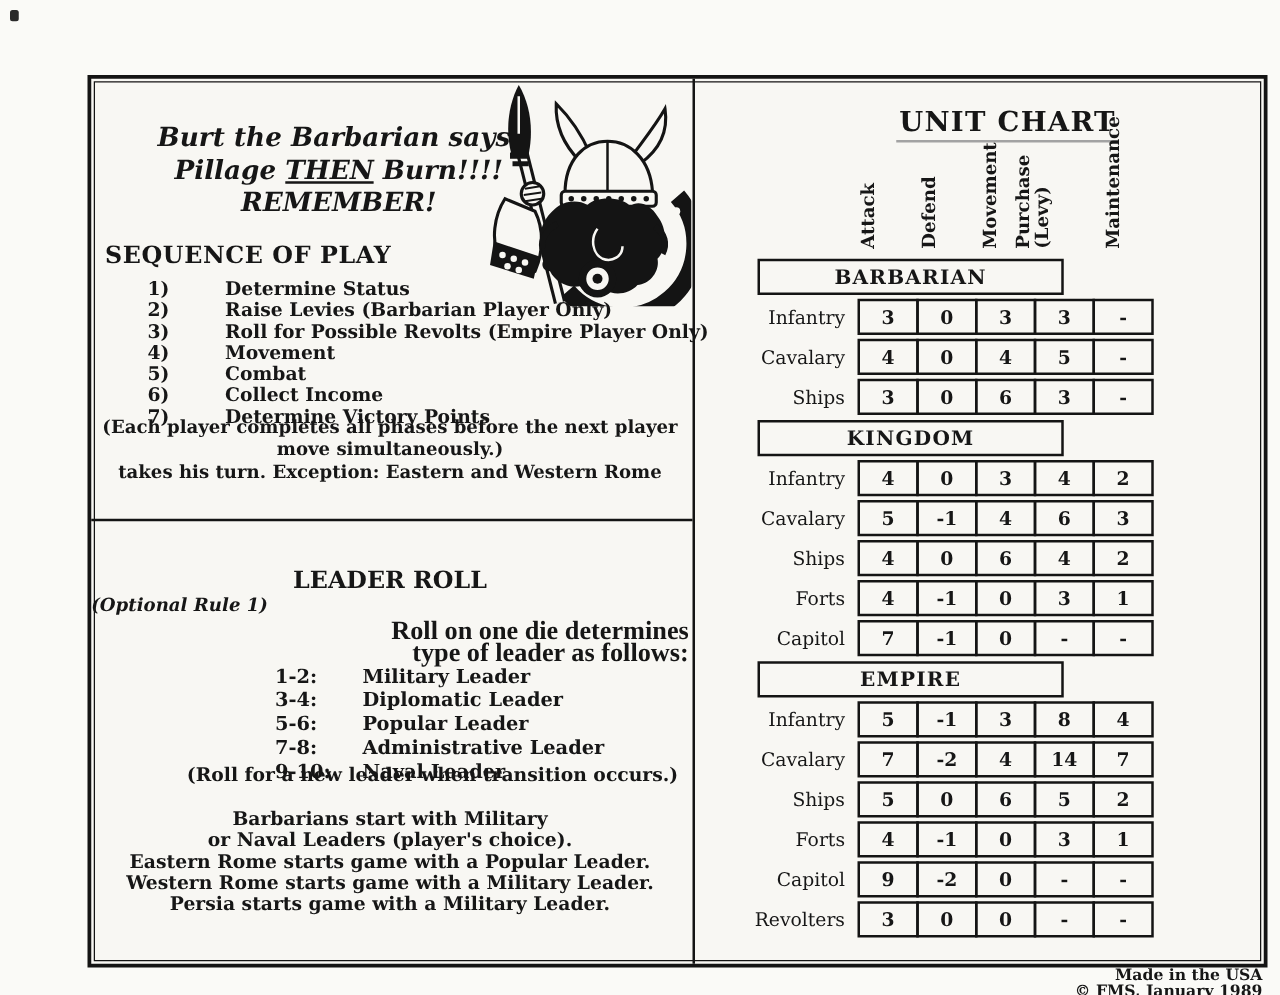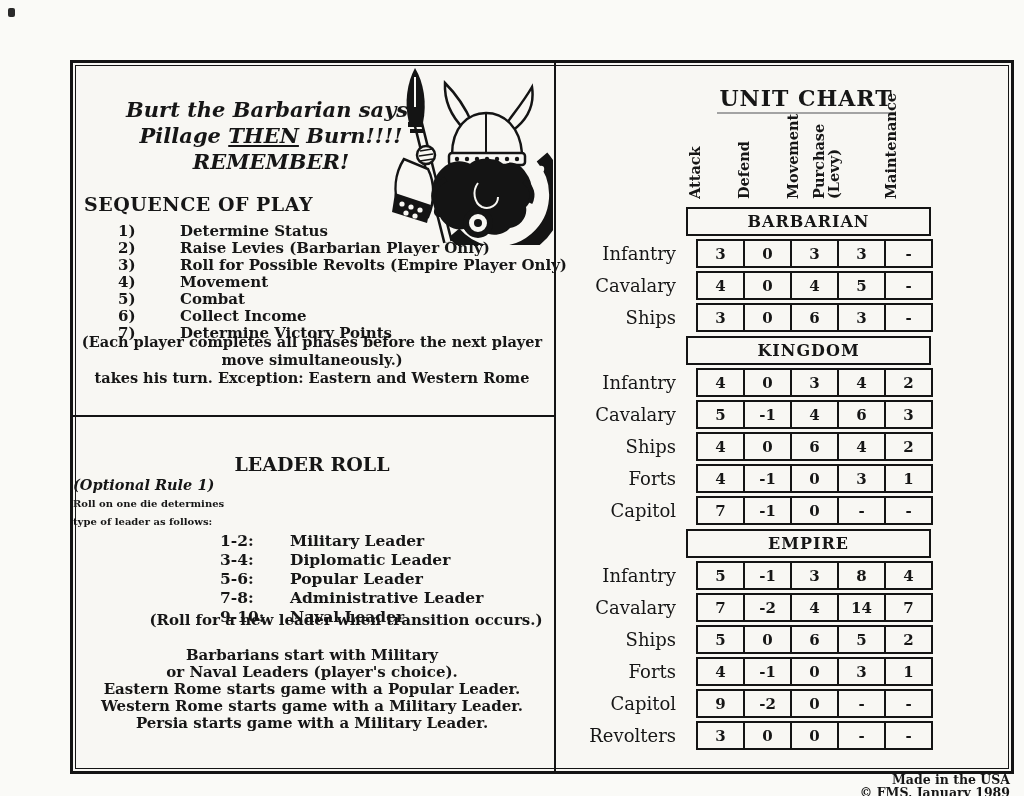--- a/index.html
+++ b/index.html
@@ -31,22 +31,22 @@
   .seq-list{position:absolute;left:45px;top:160px;font-size:15px;font-weight:bold;line-height:17px;}
   .seq-item{display:flex;}
   .seq-num{width:62px;}
   .seq-note{position:absolute;left:0;top:270px;width:478px;text-align:center;
     font-size:14.5px;line-height:18px;font-weight:600;}
 
   .lr-title{position:absolute;left:0;top:390px;width:478px;text-align:center;
     font-weight:bold;font-size:19px;}
   .lr-sub{position:absolute;left:0;top:413px;width:478px;text-align:left;
     font-style:italic;font-weight:bold;font-size:14.5px;}
-  .lr-intro{position:absolute;left:0;top:432px;width:478px;text-align:left;
-    font-size:10px;line-height:18px;font-weight:600;}
+  .lr-intro{position:absolute;left:0;top:432px;width:478px;text-align:right;
+    font-size:21px;line-height:18px;font-weight:600;font-family:Liberation Serif, serif;}
   .lr-rolls{position:absolute;left:147px;top:468px;font-size:15.5px;font-weight:bold;line-height:19px;}
   .lr-roll{display:flex;}
   .lr-range{width:52px;}
   .lr-label{margin-left:18px;white-space:nowrap;}
   .lr-note{position:absolute;left:0;top:548px;width:478px;text-align:center;
     font-size:15px;font-weight:600;padding-left:34px;}
   .lr-start{position:absolute;left:0;top:584px;width:478px;text-align:center;
     font-size:15px;line-height:17px;font-weight:600;}
 
   
@@ -57,25 +57,25 @@
   .uc-head{position:absolute;bottom:0;width:49px;height:105px;}
   .uc-head .rot{
     position:absolute;left:50%;bottom:2px;transform:rotate(-90deg);
     transform-origin:left bottom;white-space:nowrap;
     font-size:14.5px;line-height:15px;font-weight:600;
   }
   .uc-head .rot.one{margin-left:-9px;}
   .uc-head .rot.two{margin-left:-17px;}
   .uc-table{position:absolute;left:533px;top:140px;}
   .ut-band-row{display:flex;margin-top:4px;}
-  .ut-band{width:241px;height:25px;border:2px solid #141414;margin-left:80px;
+  .ut-band{width:241px;height:25px;border:2px solid #141414;
     display:flex;align-items:center;justify-content:center;
     font-weight:bold;font-size:16px;letter-spacing:1px;}
   .ut-row{display:flex;margin-top:3px;}
-  .ut-label{width:70px;padding-right:20px;text-align:center;font-size:18px;
+  .ut-label{width:70px;padding-right:10px;text-align:center;font-size:15px;
     display:flex;align-items:center;justify-content:flex-end;}
   .ut-cell{width:45px;height:25px;border:2px solid #141414;margin-left:-2px;
     display:flex;align-items:center;justify-content:center;
     font-size:15px;font-weight:bold;}
   .ut-cell.first{margin-left:0;}
 
   .footer{position:absolute;left:0;top:773px;width:1010px;text-align:right;
     font-size:12.5px;font-weight:bold;line-height:13px;}
 </style>
 </head>

